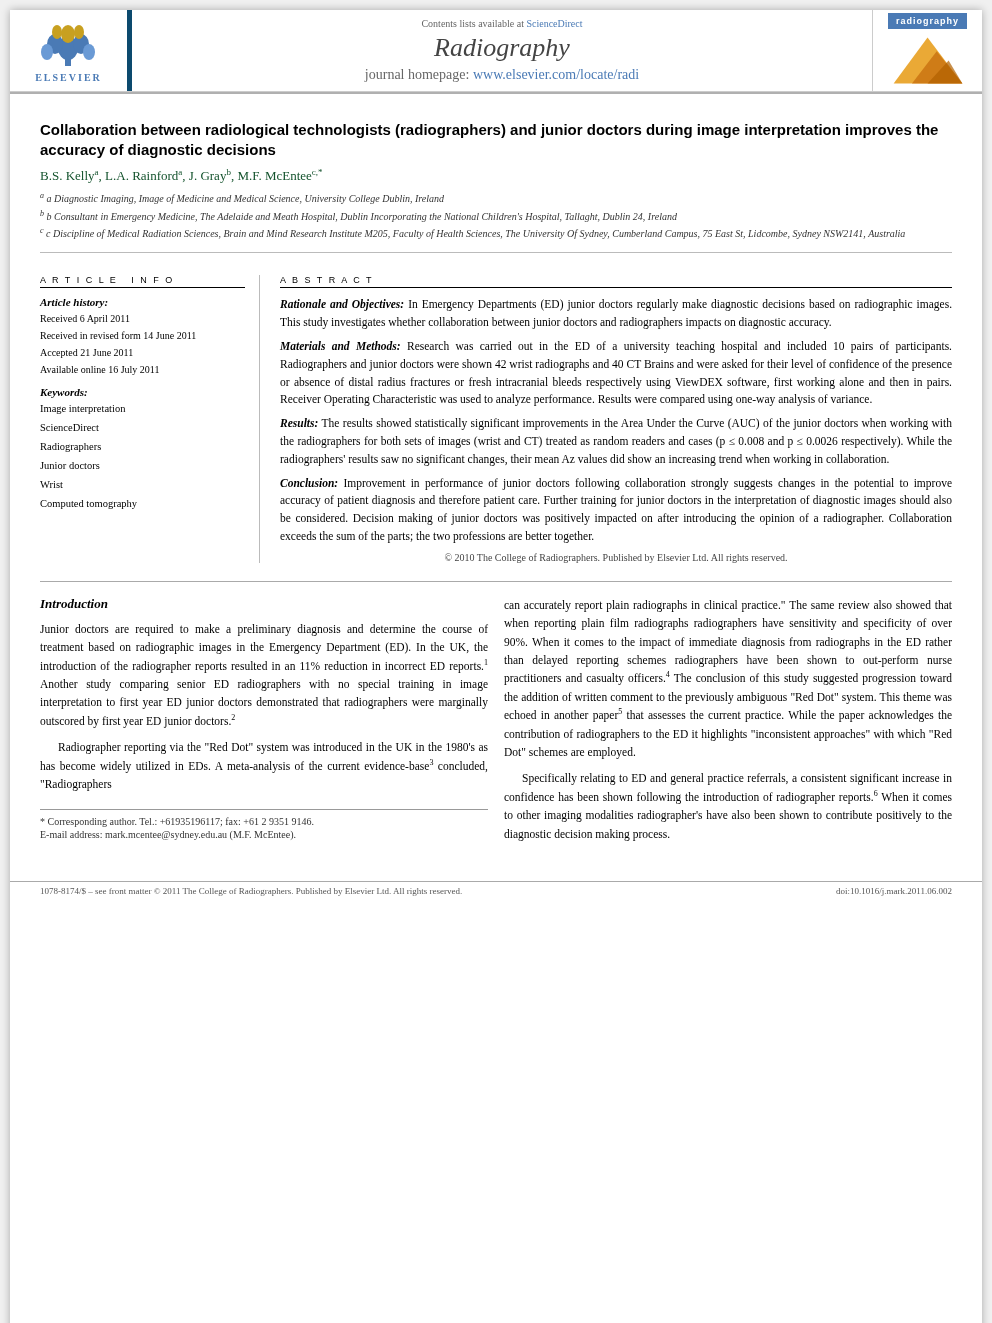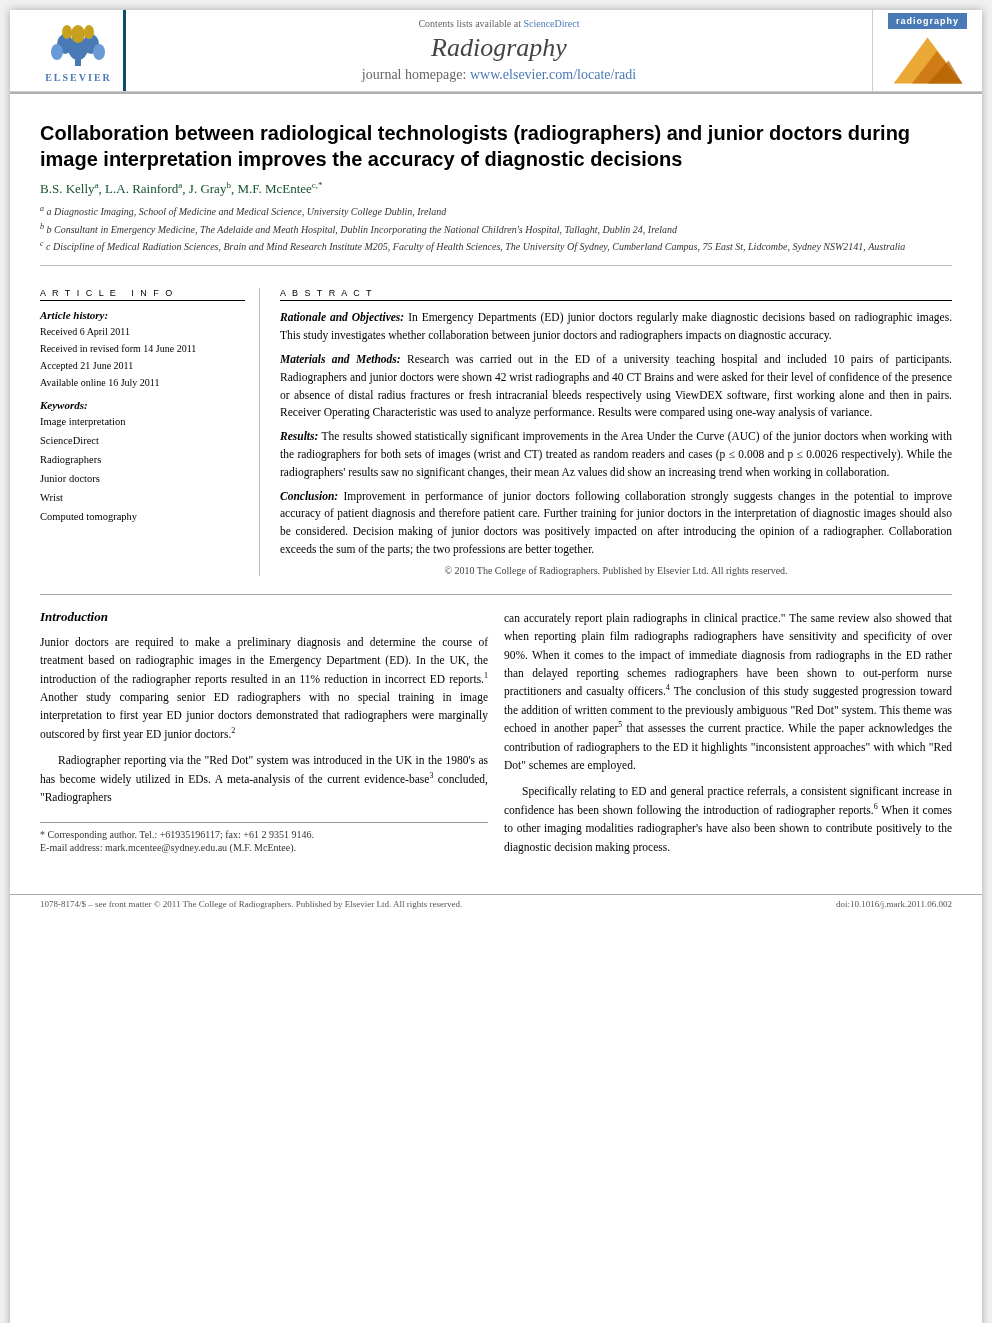--- a/index.html
+++ b/index.html
@@ -31,28 +31,27 @@
       color: #666;
       padding: 4px 0 2px 0;
       border-bottom: 1px solid #ccc;
     }
     .journal-name-row {
       display: flex;
       align-items: stretch;
       border-bottom: 1px solid #ccc;
     }
     .elsevier-logo {
-      width: 92px;
+      width: 122px;
       display: flex;
       align-items: center;
       justify-content: center;
-      border-right: 3px solid #0c4a6e;
+      border-right: 5px solid #0c4a6e;
       padding: 6px;
       flex-shrink: 0;
-      margin-left: 24px;
     }
     .elsevier-logo-inner {
       display: flex;
       flex-direction: column;
       align-items: center;
     }
     .elsevier-text {
       font-size: 10px;
       color: #4a7ab5;
       font-weight: bold;
@@ -112,21 +111,21 @@
     }
     
     .content {
       padding: 10px 30px 20px 30px;
     }
     .article-title-section {
       padding: 16px 0 10px 0;
       border-bottom: 1px solid #bbb;
     }
     .article-title {
-      font-size: 20px;
+      font-size: 15px;
       font-weight: bold;
       line-height: 1.3;
       color: #000;
       font-family: Arial, sans-serif;
     }
     .authors {
       font-size: 13px;
       margin-top: 8px;
       color: #14532d;
     }
@@ -303,21 +302,21 @@
   </div>
 
   <div class="content">
 
     <div class="article-title-section">
       <div class="article-title">Collaboration between radiological technologists (radiographers) and junior doctors during image interpretation improves the accuracy of diagnostic decisions</div>
       <div class="authors">
         B.S. Kelly<sup>a</sup>, L.A. Rainford<sup>a</sup>, J. Gray<sup>b</sup>, M.F. McEntee<sup>c,*</sup>
       </div>
       <div class="affiliations">
-        <p><sup>a</sup> <span>a Diagnostic Imaging, School of Medicine and Medical Science, University College Dublin, Ireland</span></p>
+        <p><sup>a</sup> <span>a Diagnostic Imaging, Image of Medicine and Medical Science, University College Dublin, Ireland</span></p>
         <p><sup>b</sup> <span>b Consultant in Emergency Medicine, The Adelaide and Meath Hospital, Dublin Incorporating the National Children's Hospital, Tallaght, Dublin 24, Ireland</span></p>
         <p><sup>c</sup> <span>c Discipline of Medical Radiation Sciences, Brain and Mind Research Institute M205, Faculty of Health Sciences, The University Of Sydney, Cumberland Campus, 75 East St, Lidcombe, Sydney NSW2141, Australia</span></p>
       </div>
     </div>
 
     <div class="two-col">
 
       <div class="left-col">
         <div class="section-label">A R T I C L E &nbsp; I N F O</div>
         <div class="article-info-group">

